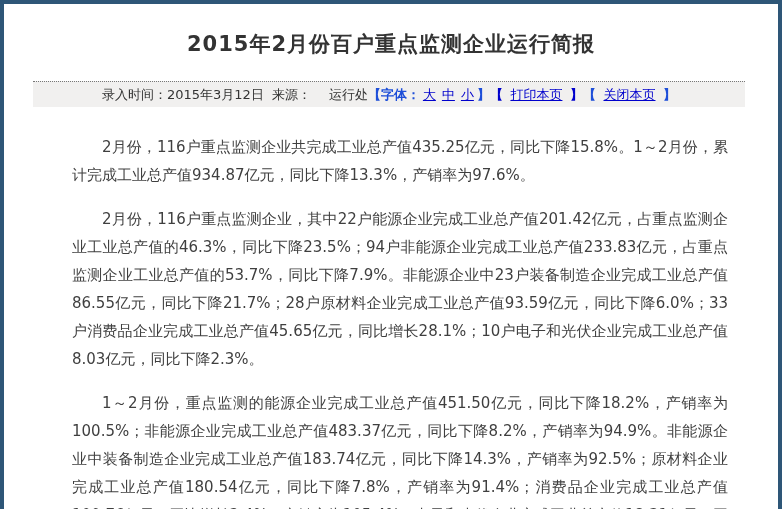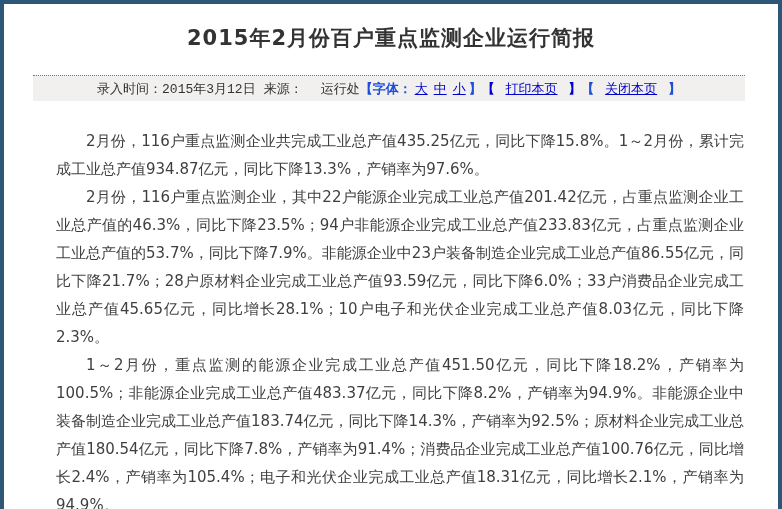--- a/index.html
+++ b/index.html
@@ -14,40 +14,39 @@
     box-sizing: border-box;
     background: #ffffff;
     border-top: 4px solid #2e5677;
     border-left: 4px solid #2e5677;
     border-right: 4px solid #2e5677;
     overflow: hidden;
     font-family: "DejaVu Sans", "Liberation Sans", sans-serif;
   }
   .page-title {
     margin: 0;
-    padding-top: 20px;
+    padding-top: 26px;
     height: 48px;
     text-align: center;
     font-size: 21px;
     font-weight: bold;
     color: #333333;
     letter-spacing: 1px;
   }
   .meta-bar {
     margin: 3px 33px 0 29px;
     border-top: 1px dotted #777777;
     background: #f1f0ef;
     height: 25px;
     display: flex;
     align-items: center;
     justify-content: center;
     font-size: 13px;
     color: #333333;
     white-space: pre;
-    font-family: Liberation Mono, monospace;
   }
   .meta-bar .gap {
     display: inline-block;
     width: 8px;
   }
   .meta-bar .biggap {
     display: inline-block;
     width: 18px;
   }
   .meta-link {
@@ -61,21 +60,21 @@
     font-weight: bold;
   }
   .bracket-blue {
     color: #0000cc;
     font-weight: bold;
   }
   .article {
     margin: 26px 34px 0 52px;
   }
   .article p {
-    margin: 0;
+    margin: 16px;
     text-indent: 2em;
     font-size: 15px;
     line-height: 28px;
     color: #3f3f3f;
     text-align: justify;
   }
 </style>
 </head>
 <body>
 

